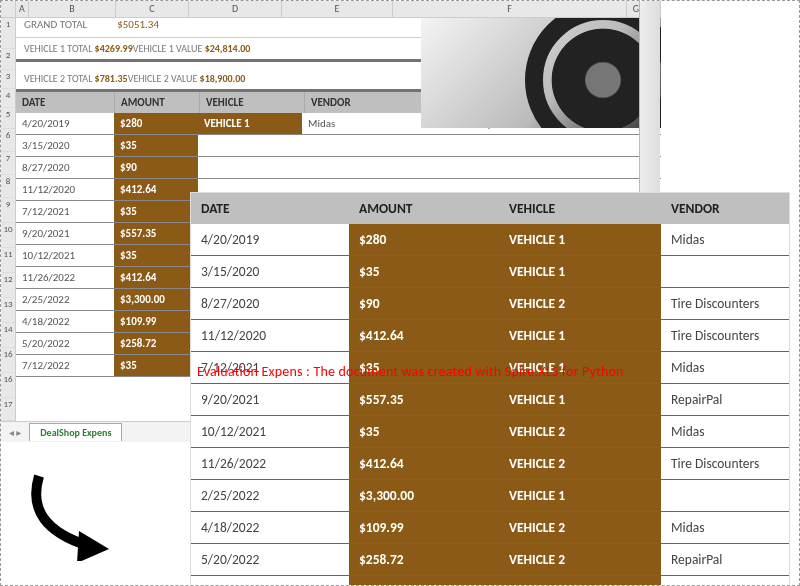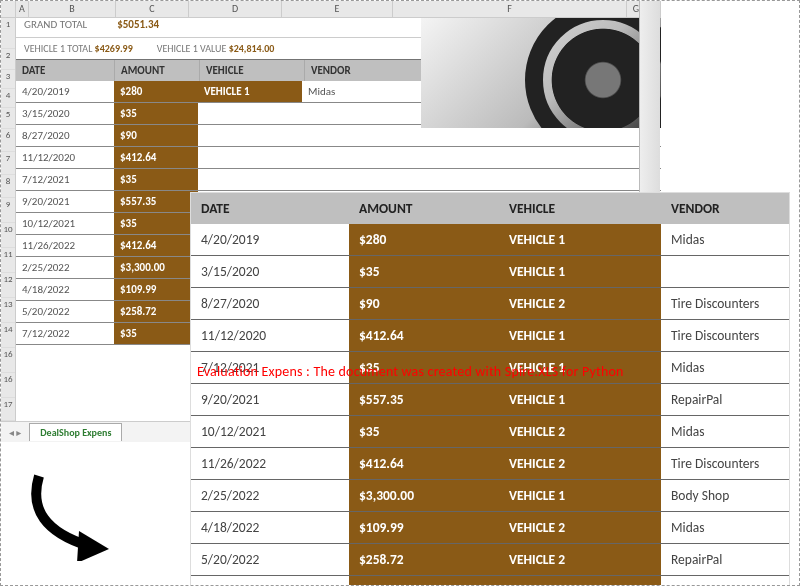--- a/index.html
+++ b/index.html
@@ -8,22 +8,22 @@
 .sheet{position:absolute;left:0;top:0;width:660px;background:#fff}
 .colheads{display:flex;height:16px;background:#e8e8e8;border-bottom:1px solid #ccc;font-size:10px;color:#555}
 .colheads div{border-right:1px solid #ccc;text-align:center;line-height:16px}
 .rowarea{display:flex}
 .rownums{width:14px;background:#e8e8e8;border-right:1px solid #ccc;font-size:9px;color:#555;text-align:center}
 .rownums div{border-bottom:1px solid #ddd}
 .body{flex:1;position:relative}
 .title{font-family:Georgia,serif;font-size:20px;font-weight:bold;color:#555;padding:6px 8px 2px}
 .totals{display:flex;gap:30px;font-size:11px;color:#666;padding:0 8px}
 .totals .lab{color:#777}
-.totals .val{color:#8a5a16;font-weight:bold}
-.totalsrow{display:flex;gap:24px;font-size:10px;color:#777;padding:4px 8px;border-top:1px solid #ccc;border-bottom:1px solid #737373;margin-top:6px}
+.totals .val{color:#8a5a16;font-weight:normal}
+.totalsrow{display:flex;font-size:10px;color:#777;padding:4px 8px;border-top:1px solid #ccc;border-bottom:3px solid #737373;margin-top:6px}
 .totalsrow .val{color:#8a5a16;font-weight:bold}
 .carimg{position:absolute;right:0;top:0;width:240px;height:110px;background:linear-gradient(135deg,#f4f4f4,#bbb 60%,#333 100%);overflow:hidden}
 .carimg::after{content:"";position:absolute;right:-20px;bottom:-30px;width:120px;height:120px;border:18px solid #222;border-radius:50%;background:radial-gradient(circle,#777 20%,#222 22%,#222 60%,transparent 61%)}
 .hdrrow{display:flex;background:#bfbfbf;font-weight:bold;font-size:11px;color:#333}
 .hdrrow div{padding:4px 6px;border-right:1px solid #aaa}
 .c-date{width:86px}.c-amt{width:72px}.c-veh{width:92px}.c-ven{width:110px}.c-desc{flex:1}
 .trow{display:flex;border-bottom:1px solid #888;font-size:11px}
 .trow .c-date{padding:4px 6px;color:#555}
 .trow .c-amt{background:#8a5a16;color:#fff;font-weight:bold;padding:4px 6px}
 .trow .c-veh{background:#8a5a16;color:#fff;font-weight:bold;padding:4px 6px}
@@ -88,20 +88,24 @@
       <div class="body">
         <div class="carimg"></div>
         <div class="totals">
           <span class="lab">GRAND TOTAL</span>
           <span class="val">$5051.34</span>
         </div>
         <div class="totalsrow">
           <span><span class="lab">VEHICLE 1 TOTAL</span> <span class="val">$4269.99</span></span>
           <span><span class="lab">VEHICLE 1  VALUE</span> <span class="val">$24,814.00</span></span>
         </div>
+        <div class="totalsrow" style="border-top:none">
+          <span><span class="lab">VEHICLE 2 TOTAL</span> <span class="val">$781.35</span></span>
+          <span><span class="lab">VEHICLE 2  VALUE</span> <span class="val">$18,900.00</span></span>
+        </div>
         <div class="hdrrow">
           <div class="c-date">DATE</div>
           <div class="c-amt">AMOUNT</div>
           <div class="c-veh">VEHICLE</div>
           <div class="c-ven">VENDOR</div>
           <div class="c-desc">DESCRIPTION</div>
         </div>
         <div id="sheet-rows">
             <div class="trow first">
               <div class="c-date">4/20/2019</div>
@@ -216,21 +220,20 @@
         <div class="orow">
           <div class="o-date">11/26/2022</div>
           <div class="o-amt">$412.64</div>
           <div class="o-veh">VEHICLE 2</div>
           <div class="o-ven">Tire Discounters</div>
         </div>
         <div class="orow">
           <div class="o-date">2/25/2022</div>
           <div class="o-amt">$3,300.00</div>
           <div class="o-veh">VEHICLE 1</div>
-          <div class="o-ven">Body Shop</div>
         </div>
         <div class="orow">
           <div class="o-date">4/18/2022</div>
           <div class="o-amt">$109.99</div>
           <div class="o-veh">VEHICLE 2</div>
           <div class="o-ven">Midas</div>
         </div>
         <div class="orow">
           <div class="o-date">5/20/2022</div>
           <div class="o-amt">$258.72</div>

